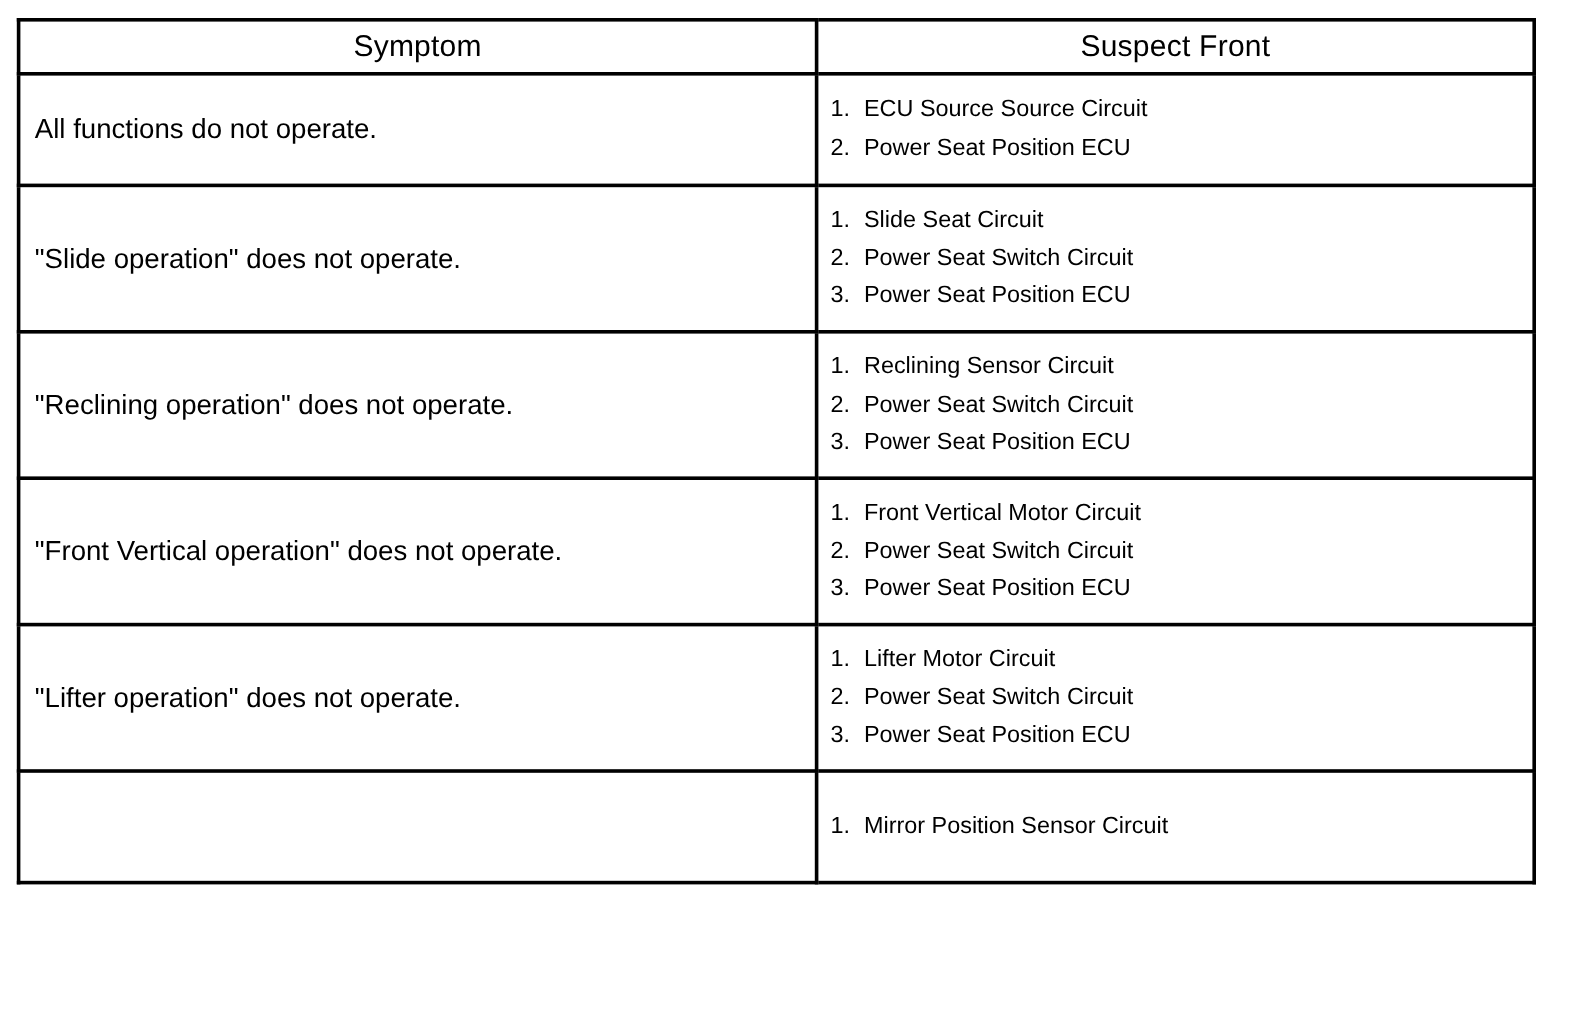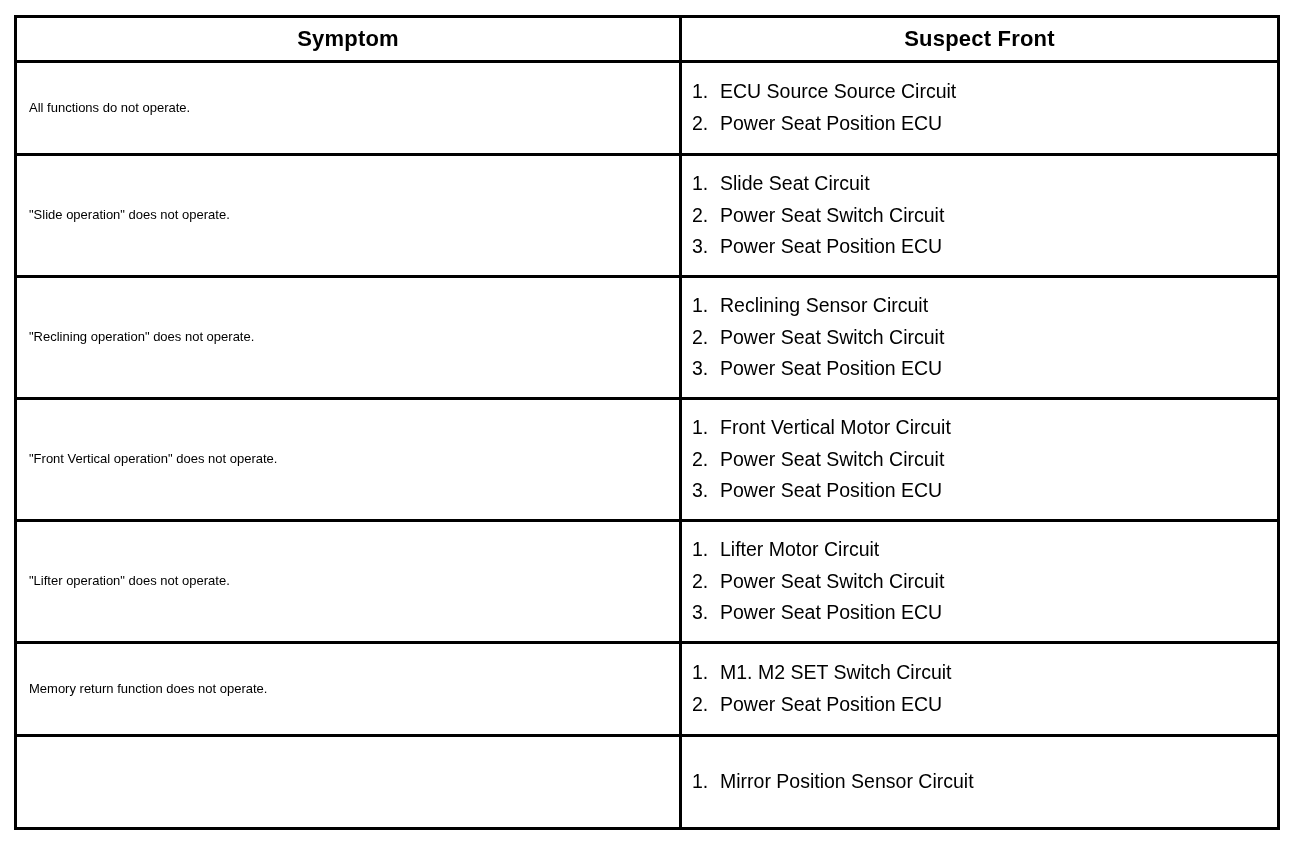--- a/index.html
+++ b/index.html
@@ -37,33 +37,33 @@
     border: 3px solid #000000;
     padding: 0;
     vertical-align: middle;
     background: #ffffff;
   }
 
   
   .symptom-table thead th {
     height: 42px;
     text-align: center;
-    font-weight: bold;
-    font-size: 22px;
+    font-weight: normal;
+    font-size: 25px;
     letter-spacing: 0.2px;
   }
   .hdr-label {
     display: block;
     line-height: 42px;
   }
 
   
   td.symptom-cell {
     padding: 4px 0 4px 12px;
-    font-size: 13px;
+    font-size: 23px;
     line-height: 1.3;
     text-align: left;
   }
   .symptom-text {
     display: block;
   }
 
   
   td.suspect-cell {
     padding: 10px 0 10px 10px;
@@ -208,37 +208,20 @@
                 <span class="txt">Power Seat Switch Circuit</span>
               </li>
               <li>
                 <span class="idx">3.</span>
                 <span class="txt">Power Seat Position ECU</span>
               </li>
             </ul>
           </td>
         </tr>
         <tr class="row-h2">
-          <td class="symptom-cell">
-            <span class="symptom-text">Memory return function does not operate.</span>
-          </td>
-          <td class="suspect-cell">
-            <ul class="suspect-list">
-              <li>
-                <span class="idx">1.</span>
-                <span class="txt">M1. M2 SET Switch Circuit</span>
-              </li>
-              <li>
-                <span class="idx">2.</span>
-                <span class="txt">Power Seat Position ECU</span>
-              </li>
-            </ul>
-          </td>
-        </tr>
-        <tr class="row-h2">
           <td class="symptom-cell"></td>
           <td class="suspect-cell">
             <ul class="suspect-list">
               <li>
                 <span class="idx">1.</span>
                 <span class="txt">Mirror Position Sensor Circuit</span>
               </li>
             </ul>
           </td>
         </tr>

